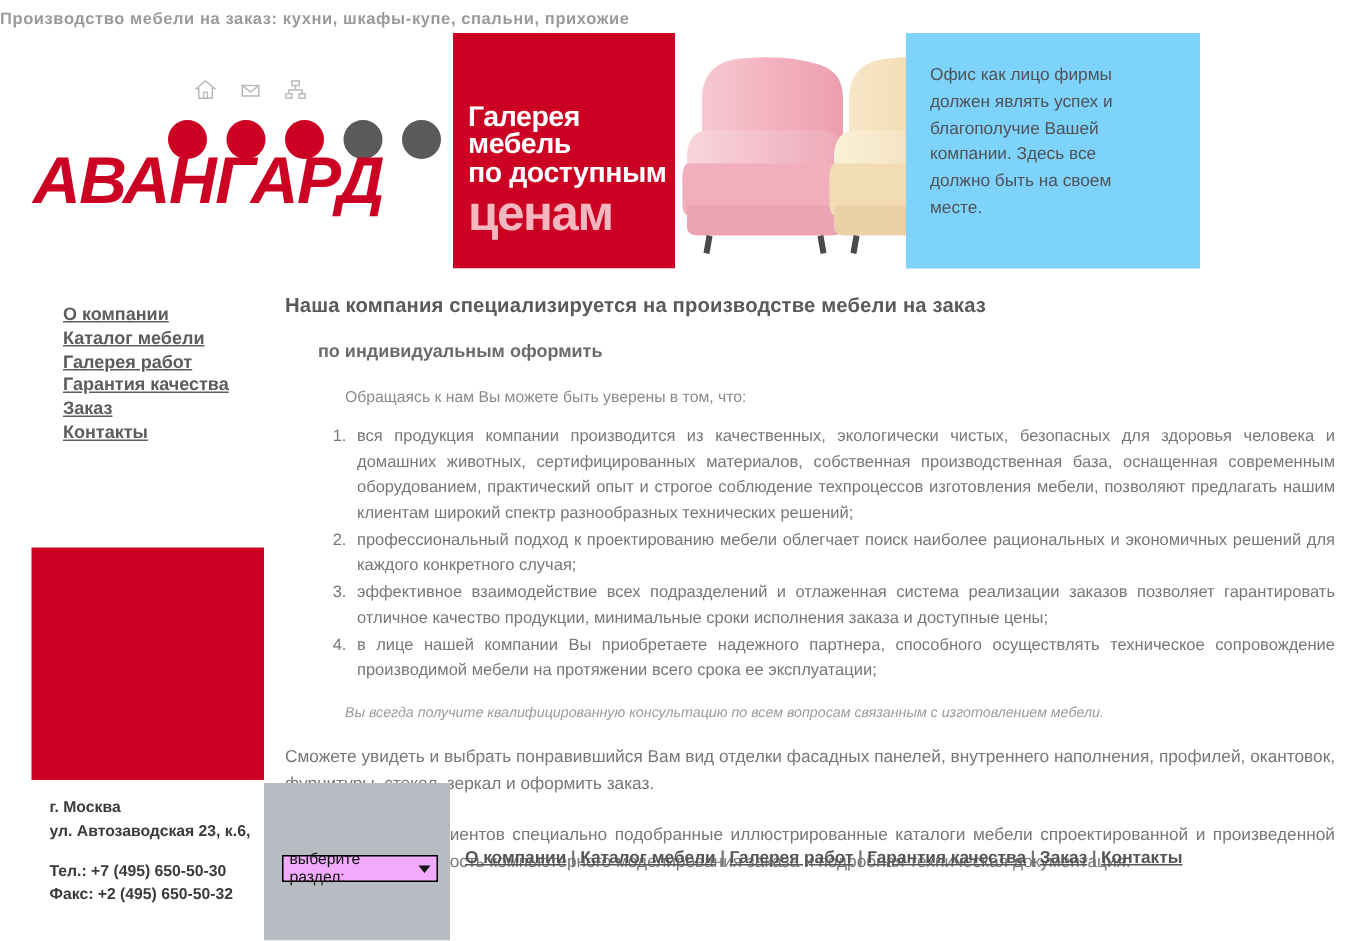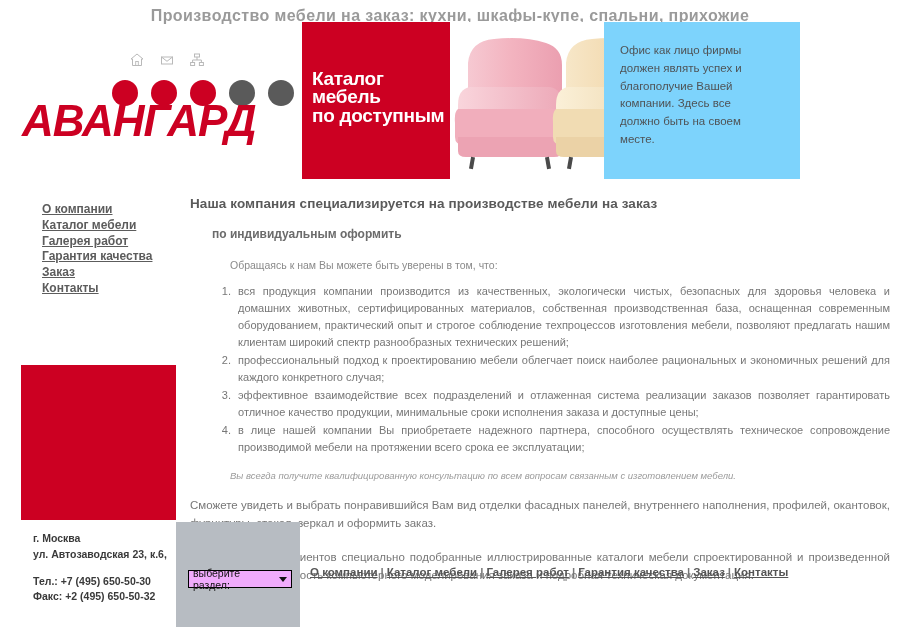--- a/index.html
+++ b/index.html
@@ -15,22 +15,22 @@
     position: relative;
     width: 900px; height: 627px;
     background: #ffffff;
   }
 
   
   .tagline {
     position: absolute;
     left: 0; top: 7px;
     width: 900px;
-    text-align: center;
-    font-size: 16px;
+    text-align: left;
+    font-size: 11px;
     font-weight: bold;
     letter-spacing: 0.4px;
     color: #9a9a9a;
     white-space: nowrap;
   }
 
   
   .header-banner {
     position: absolute;
     left: 302px; top: 22px;
@@ -247,22 +247,23 @@
 </head>
 <body>
 
 <div id="page">
 
   <div class="tagline">Производство мебели на заказ: кухни, шкафы-купе, спальни, прихожие</div>
 
   <div class="header-banner">
     <div class="banner-red"></div>
     <div class="banner-red-text">
-      <span class="banner-line1">Каталог мебель</span>
+      <span class="banner-line1">Галерея мебель</span>
       <span class="banner-line2">по доступным</span>
+      <span class="banner-line3">ценам</span>
     </div>
 
     <div class="chair chair-pink">
       <svg width="112" height="142" viewBox="0 0 112 142">
         <defs>
           <linearGradient id="pk" x1="0" y1="0" x2="1" y2="0">
             <stop offset="0%" stop-color="#f6c9d2"></stop>
             <stop offset="45%" stop-color="#f3b4c0"></stop>
             <stop offset="100%" stop-color="#eb9fb0"></stop>
           </linearGradient>

